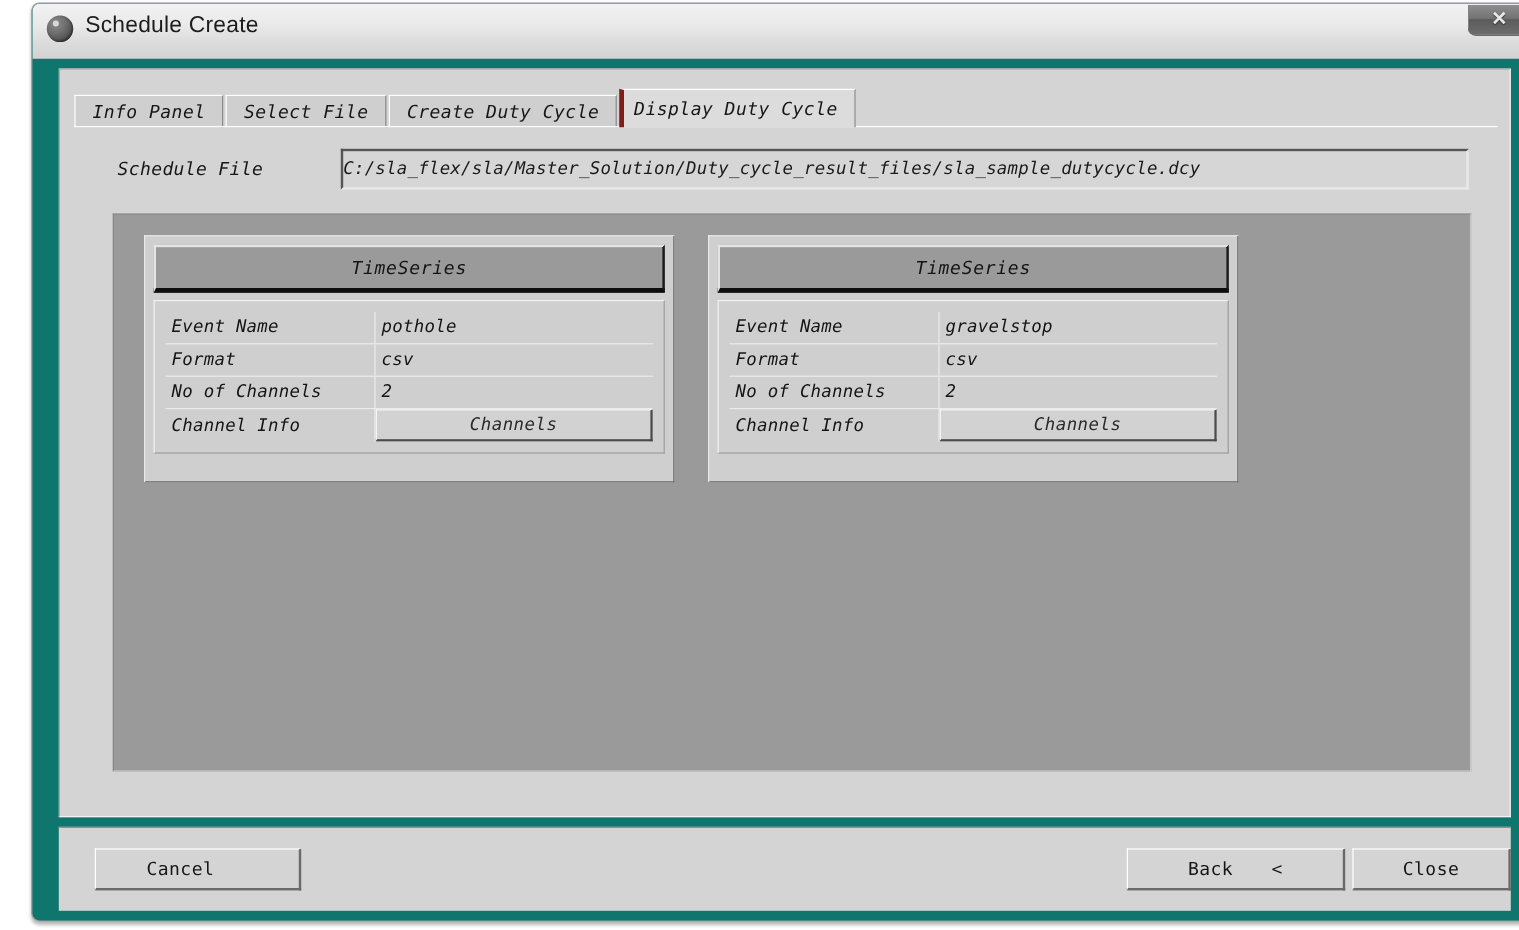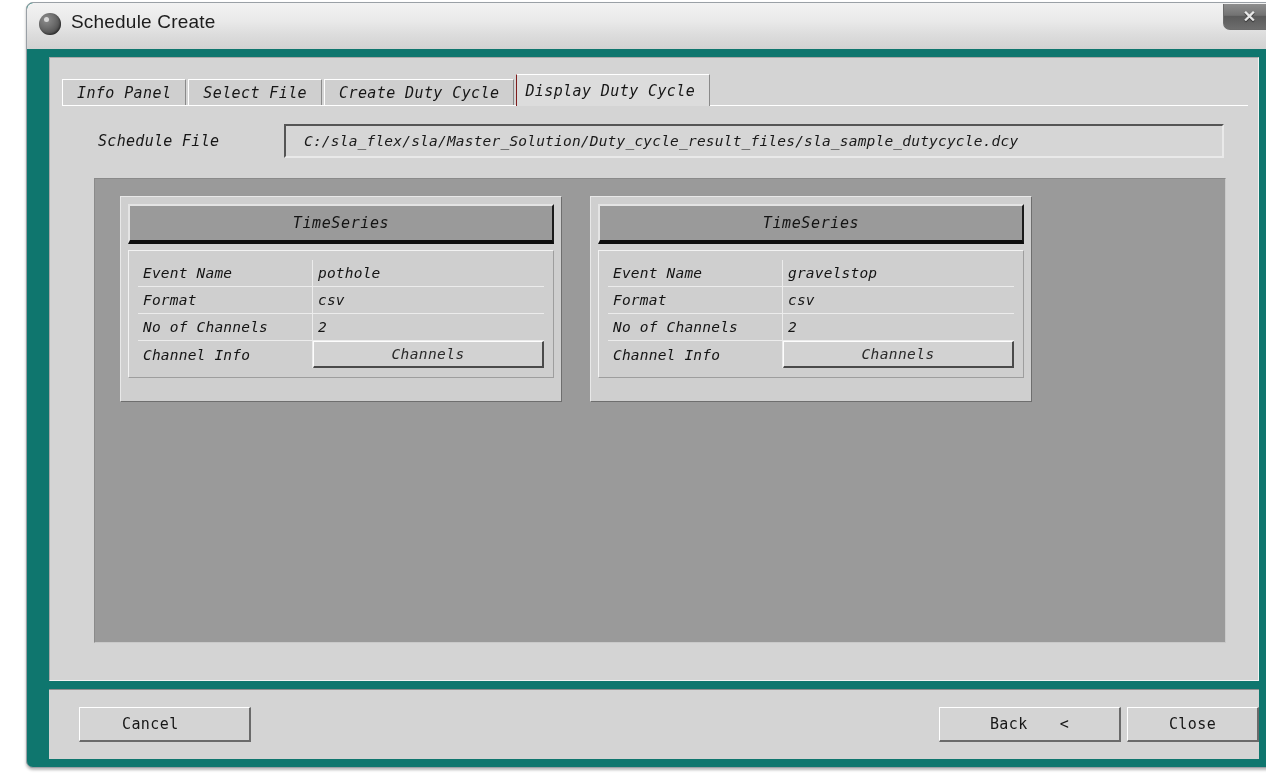--- a/index.html
+++ b/index.html
@@ -106,21 +106,21 @@
     color: #161616;
     letter-spacing: 0.4px;
     white-space: nowrap;
     margin-right: 2px;
     cursor: default;
   }
   .tab.active {
     height: 32px;
     background: #dcdcdc;
     border-top: 1px solid #ffffff;
-    border-left: 1px solid #7f1d1d;
+    border-left: 4px solid #7f1d1d;
     border-right: 1px solid #8a8a8a;
     z-index: 3;
     padding-left: 8px;
   }
   .tabs-underline {
     position: absolute;
     left: 12px; top: 47px;
     width: 1186px; height: 1px;
     background: #ffffff;
   }
@@ -141,21 +141,21 @@
   }
   .sched-field {
     position: absolute;
     left: 234px; top: 0px;
     width: 940px; height: 34px;
     background: #d6d6d6;
     border: 2px solid #555555;
     border-right-color: #e9e9e9;
     border-bottom-color: #e9e9e9;
     display: flex; align-items: center;
-    padding-left: 18px;
+    padding-left: 0;
     overflow: hidden;
   }
   .sched-field span {
     font-family: "DejaVu Sans Mono", monospace;
     font-size: 14.5px;
     color: #1a1a1a;
     letter-spacing: 0.2px;
     white-space: nowrap;
   }
 

